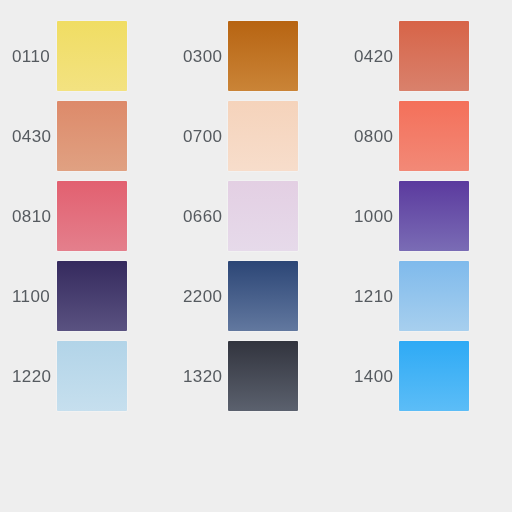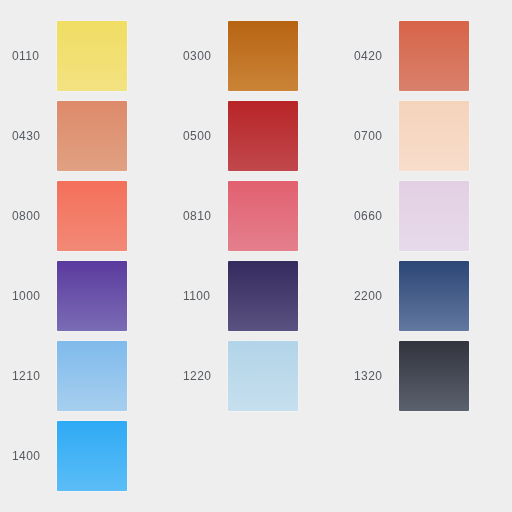--- a/index.html
+++ b/index.html
@@ -29,21 +29,21 @@
     display: flex;
     flex-direction: row;
     align-items: center;
     height: 80px;
     box-sizing: border-box;
   }
   .swatch-label {
     width: 57px;
     padding-left: 12px;
     box-sizing: border-box;
-    font-size: 12px;
+    font-size: 17px;
     letter-spacing: 0.4px;
     color: #555a5f;
     white-space: nowrap;
     line-height: 1;
   }
   .swatch-chip {
     width: 70px;
     height: 70px;
     flex: 0 0 auto;
     border-radius: 1px;
@@ -62,24 +62,20 @@
       <div class="swatch-label">0300</div>
       <div class="swatch-chip" style="background: linear-gradient(rgb(183, 100, 18) 0%, rgb(202, 132, 55) 100%);"></div>
     </div>
     <div class="swatch-cell">
       <div class="swatch-label">0420</div>
       <div class="swatch-chip" style="background: linear-gradient(rgb(215, 100, 72) 0%, rgb(217, 129, 108) 100%);"></div>
     </div>
     <div class="swatch-cell">
       <div class="swatch-label">0430</div>
       <div class="swatch-chip" style="background: linear-gradient(rgb(221, 138, 106) 0%, rgb(224, 161, 130) 100%);"></div>
-    </div>
-    <div class="swatch-cell">
-      <div class="swatch-label">0500</div>
-      <div class="swatch-chip" style="background: linear-gradient(rgb(184, 37, 39) 0%, rgb(192, 72, 76) 100%);"></div>
     </div>
     <div class="swatch-cell">
       <div class="swatch-label">0700</div>
       <div class="swatch-chip" style="background: linear-gradient(rgb(245, 211, 187) 0%, rgb(247, 221, 203) 100%);"></div>
     </div>
     <div class="swatch-cell">
       <div class="swatch-label">0800</div>
       <div class="swatch-chip" style="background: linear-gradient(rgb(244, 112, 90) 0%, rgb(242, 137, 119) 100%);"></div>
     </div>
     <div class="swatch-cell">

